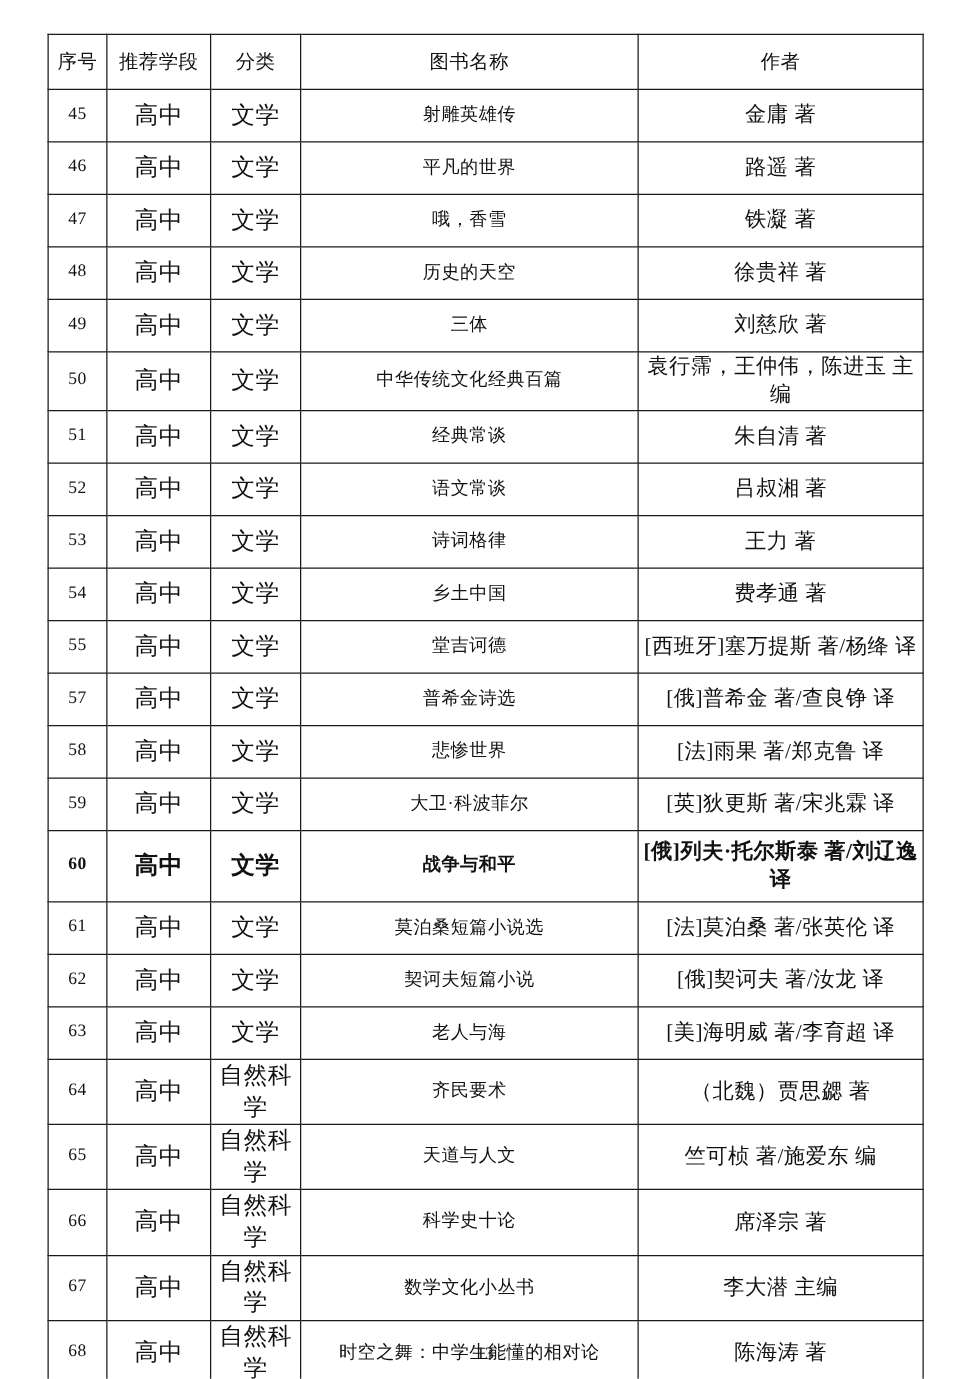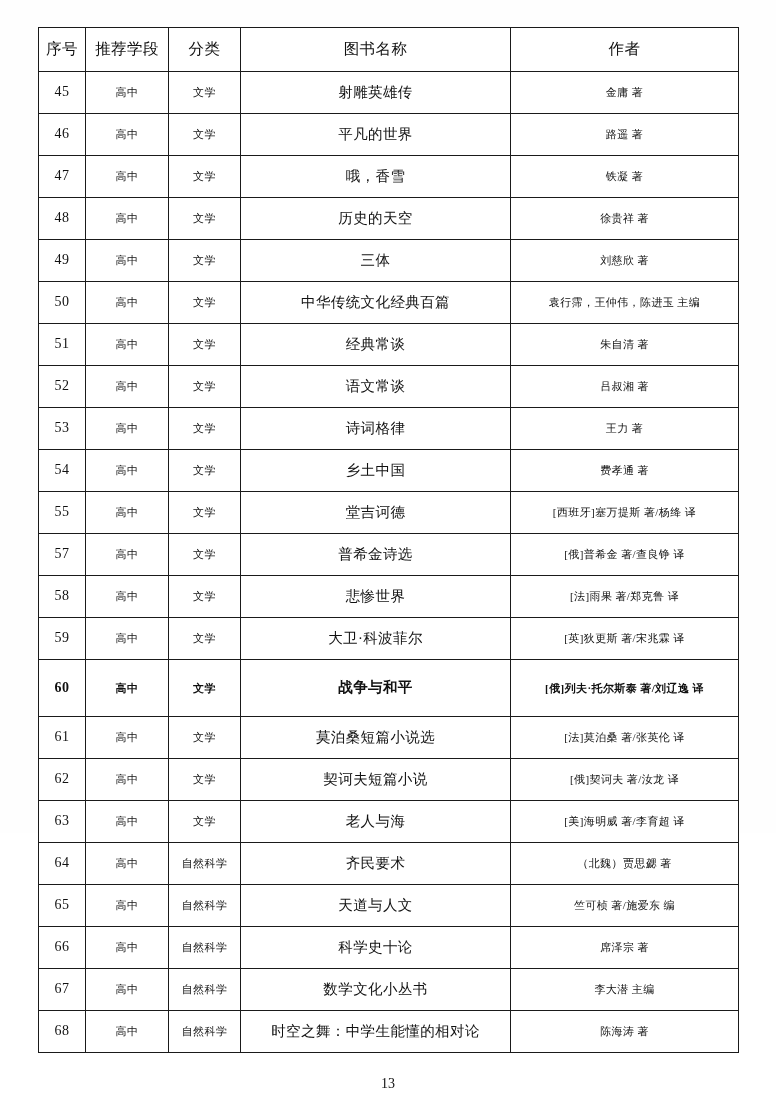--- a/index.html
+++ b/index.html
@@ -57,27 +57,27 @@
   tbody tr.tall td {
     height: 56px;
     font-weight: bold;
   }
   td.c-index {
     font-family: "Liberation Serif", "DejaVu Serif", serif;
     font-size: 14px;
     margin-left: 37px;
   }
   td.c-stage, td.c-category {
-    font-size: 11px;
+    font-size: 19px;
   }
   td.c-title {
     font-size: 14.5px;
   }
   td.c-author {
-    font-size: 11px;
+    font-size: 17px;
   }
   .col-index { width: 47px; }
   .col-stage { width: 83px; }
   .col-category { width: 72px; }
   .col-title { width: 270px; }
   .col-author { width: 228px; }
 
   .page-number {
     position: absolute;
     left: 0;

